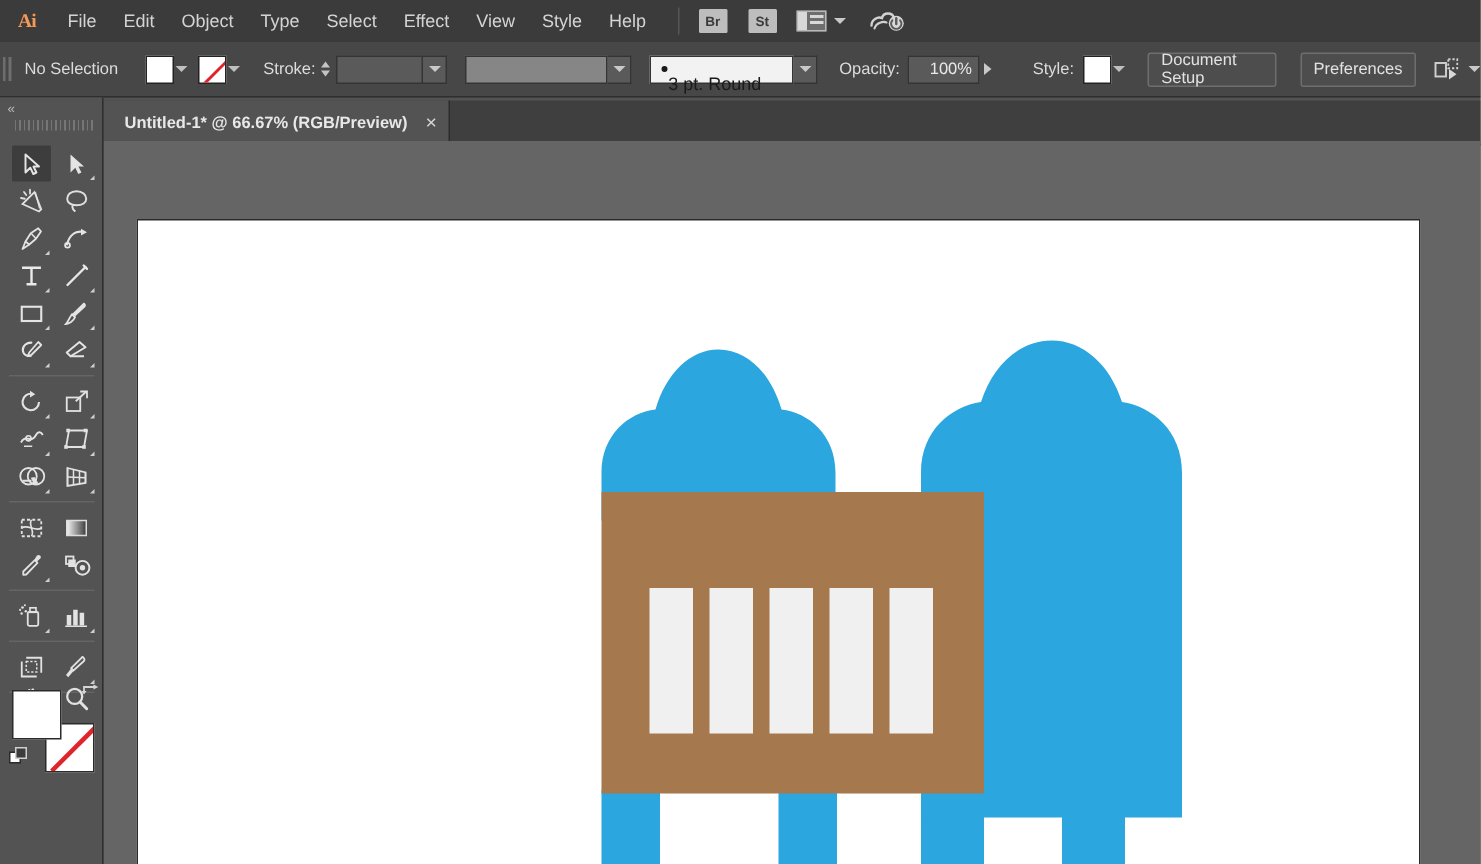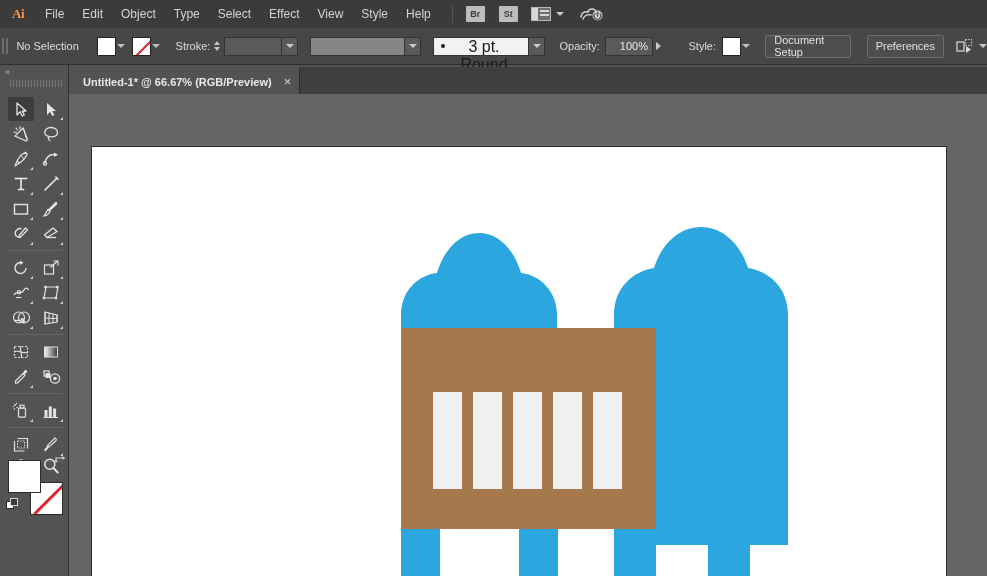--- a/index.html
+++ b/index.html
@@ -159,21 +159,21 @@
   .brush-preview {
     width: 96px; height: 19px; background: #f2f2f2;
     border: 1px solid #343434; box-sizing: border-box;
     display: flex; align-items: center; cursor: pointer;
   }
   .brush-dot {
     width: 4px; height: 4px; border-radius: 50%;
     background: #1a1a1a; margin-left: 7px;
   }
   .brush-txt {
-    flex: 1; text-align: center; font-size: 16px; color: #1a1a1a;
+    flex: 1; font-size: 12px; color: #1a1a1a;
     margin-right: 6px;
     margin-top: 19px;
   }
 
   
   .tabbar {
     position: absolute; left: 0; top: 67px;
     width: 987px; height: 29px;
     background: #3f3f3f;
     border-bottom: 1px solid #2c2c2c;

